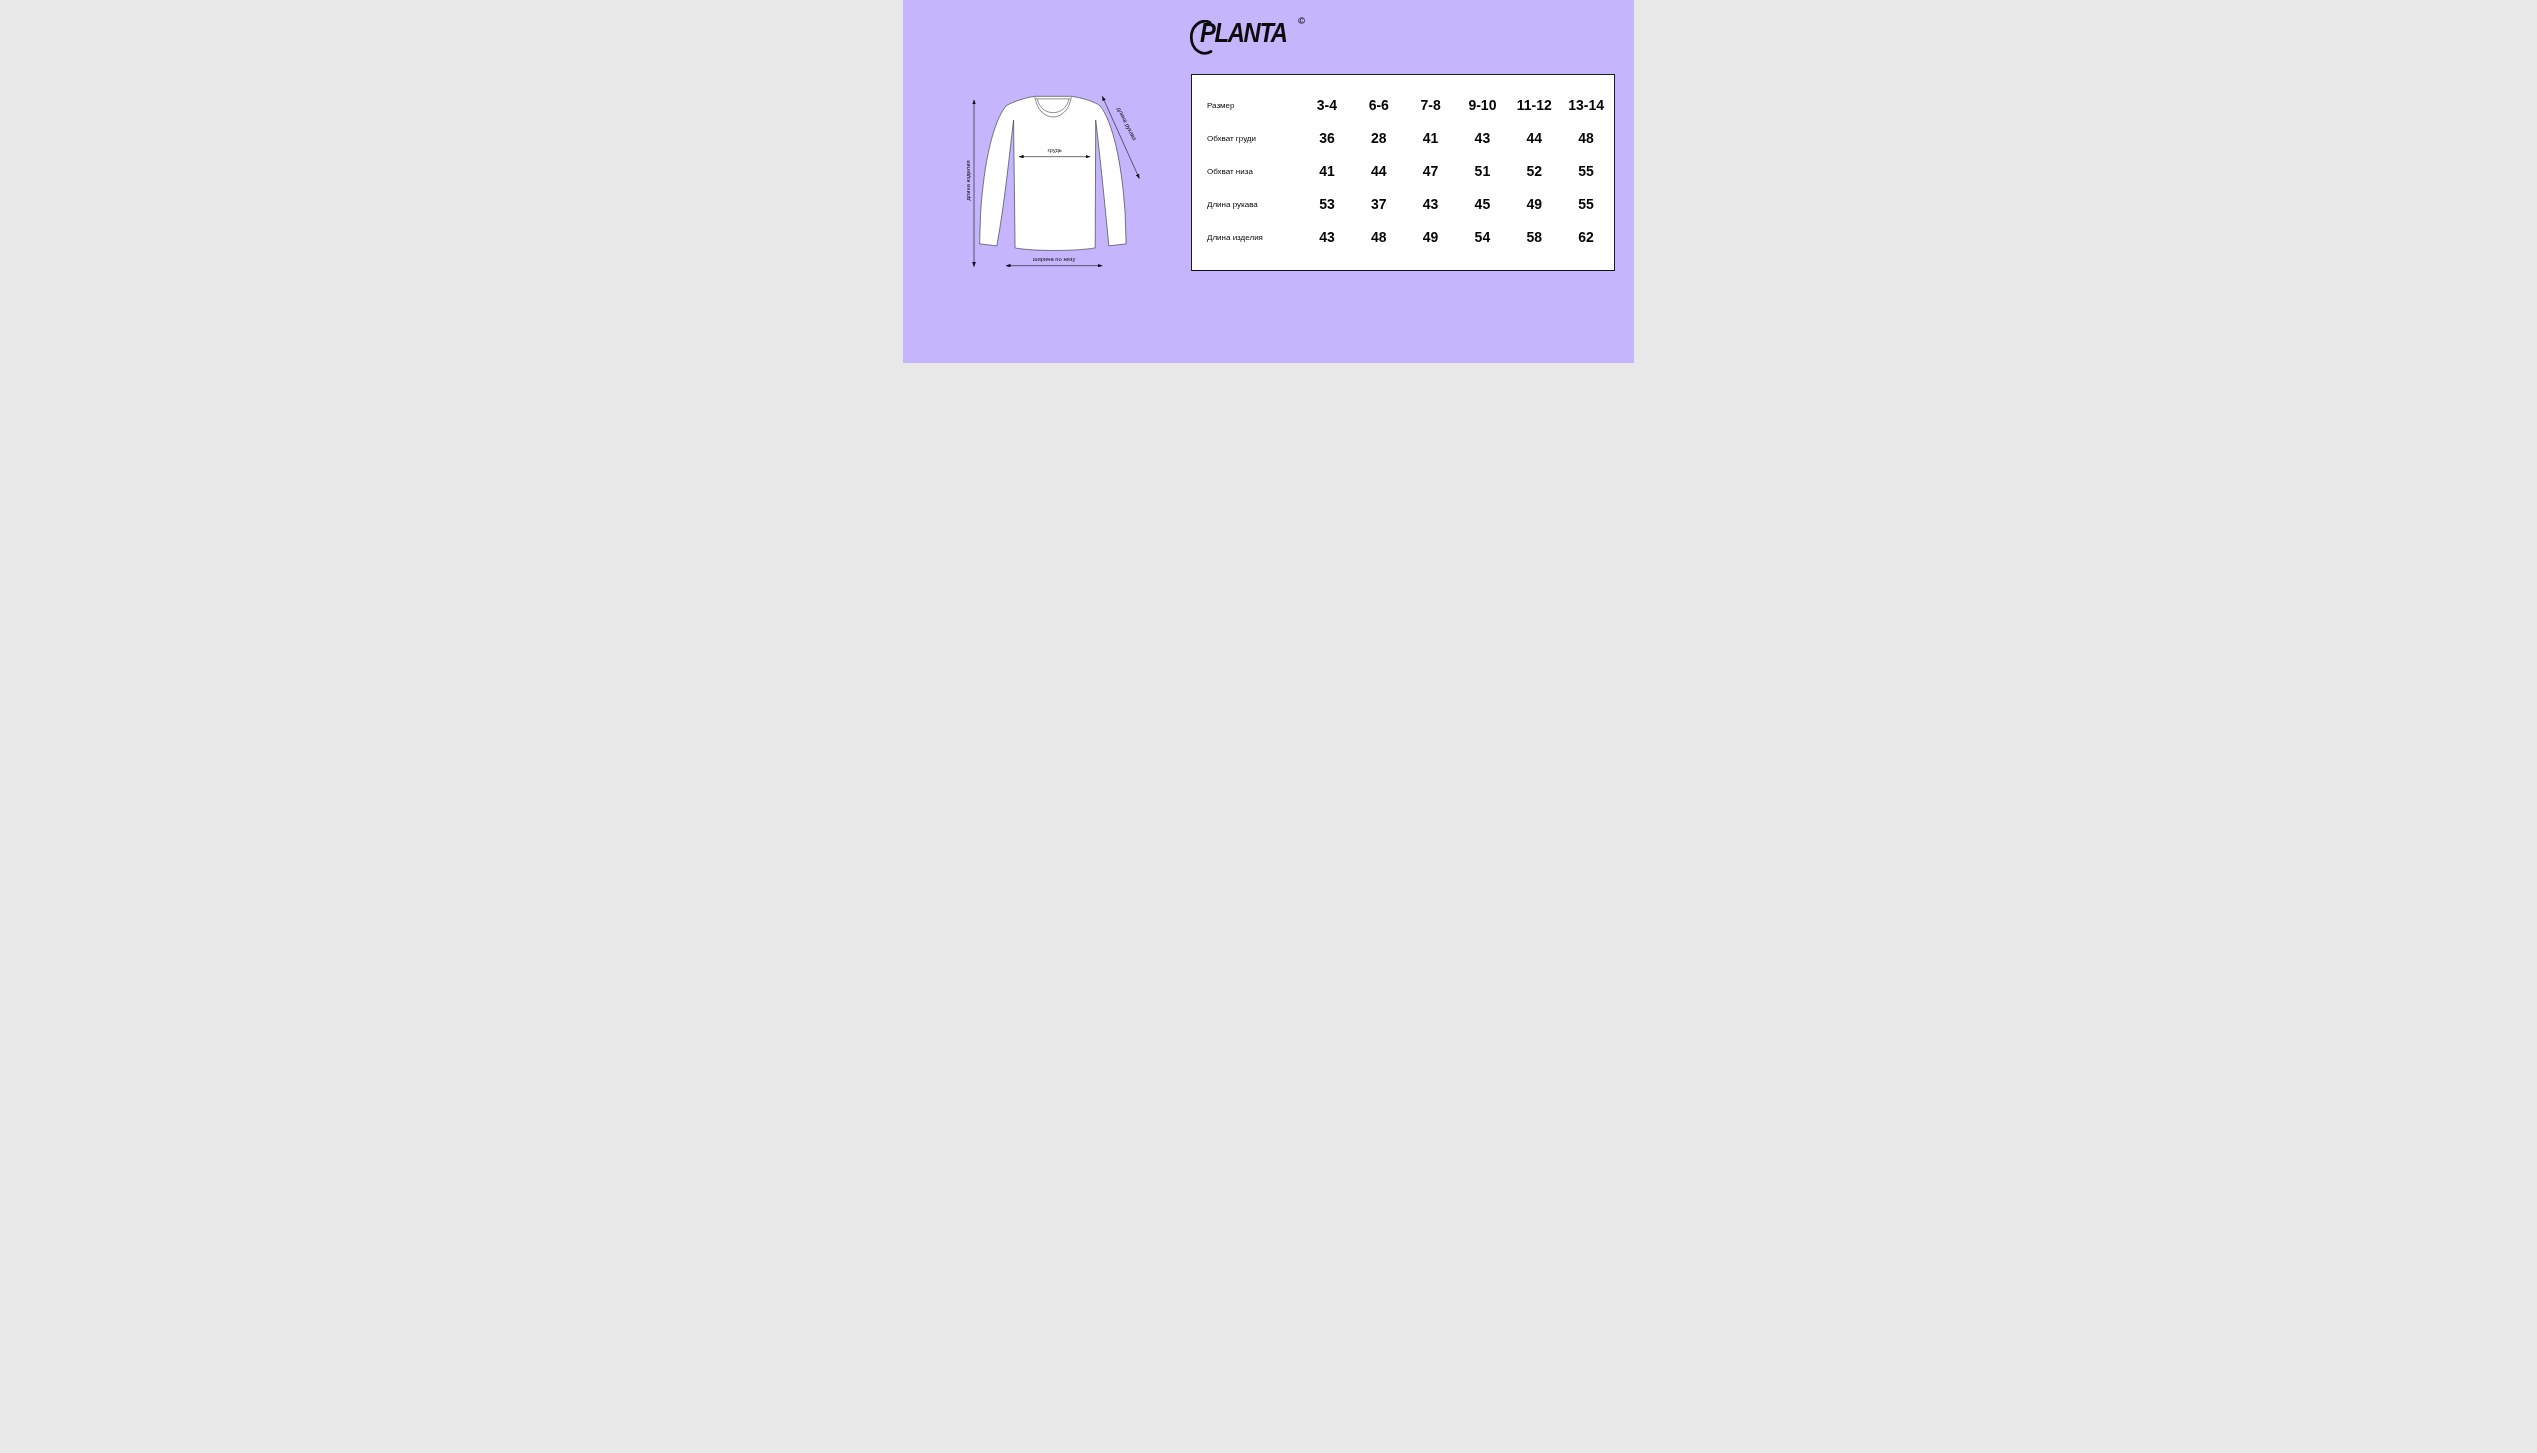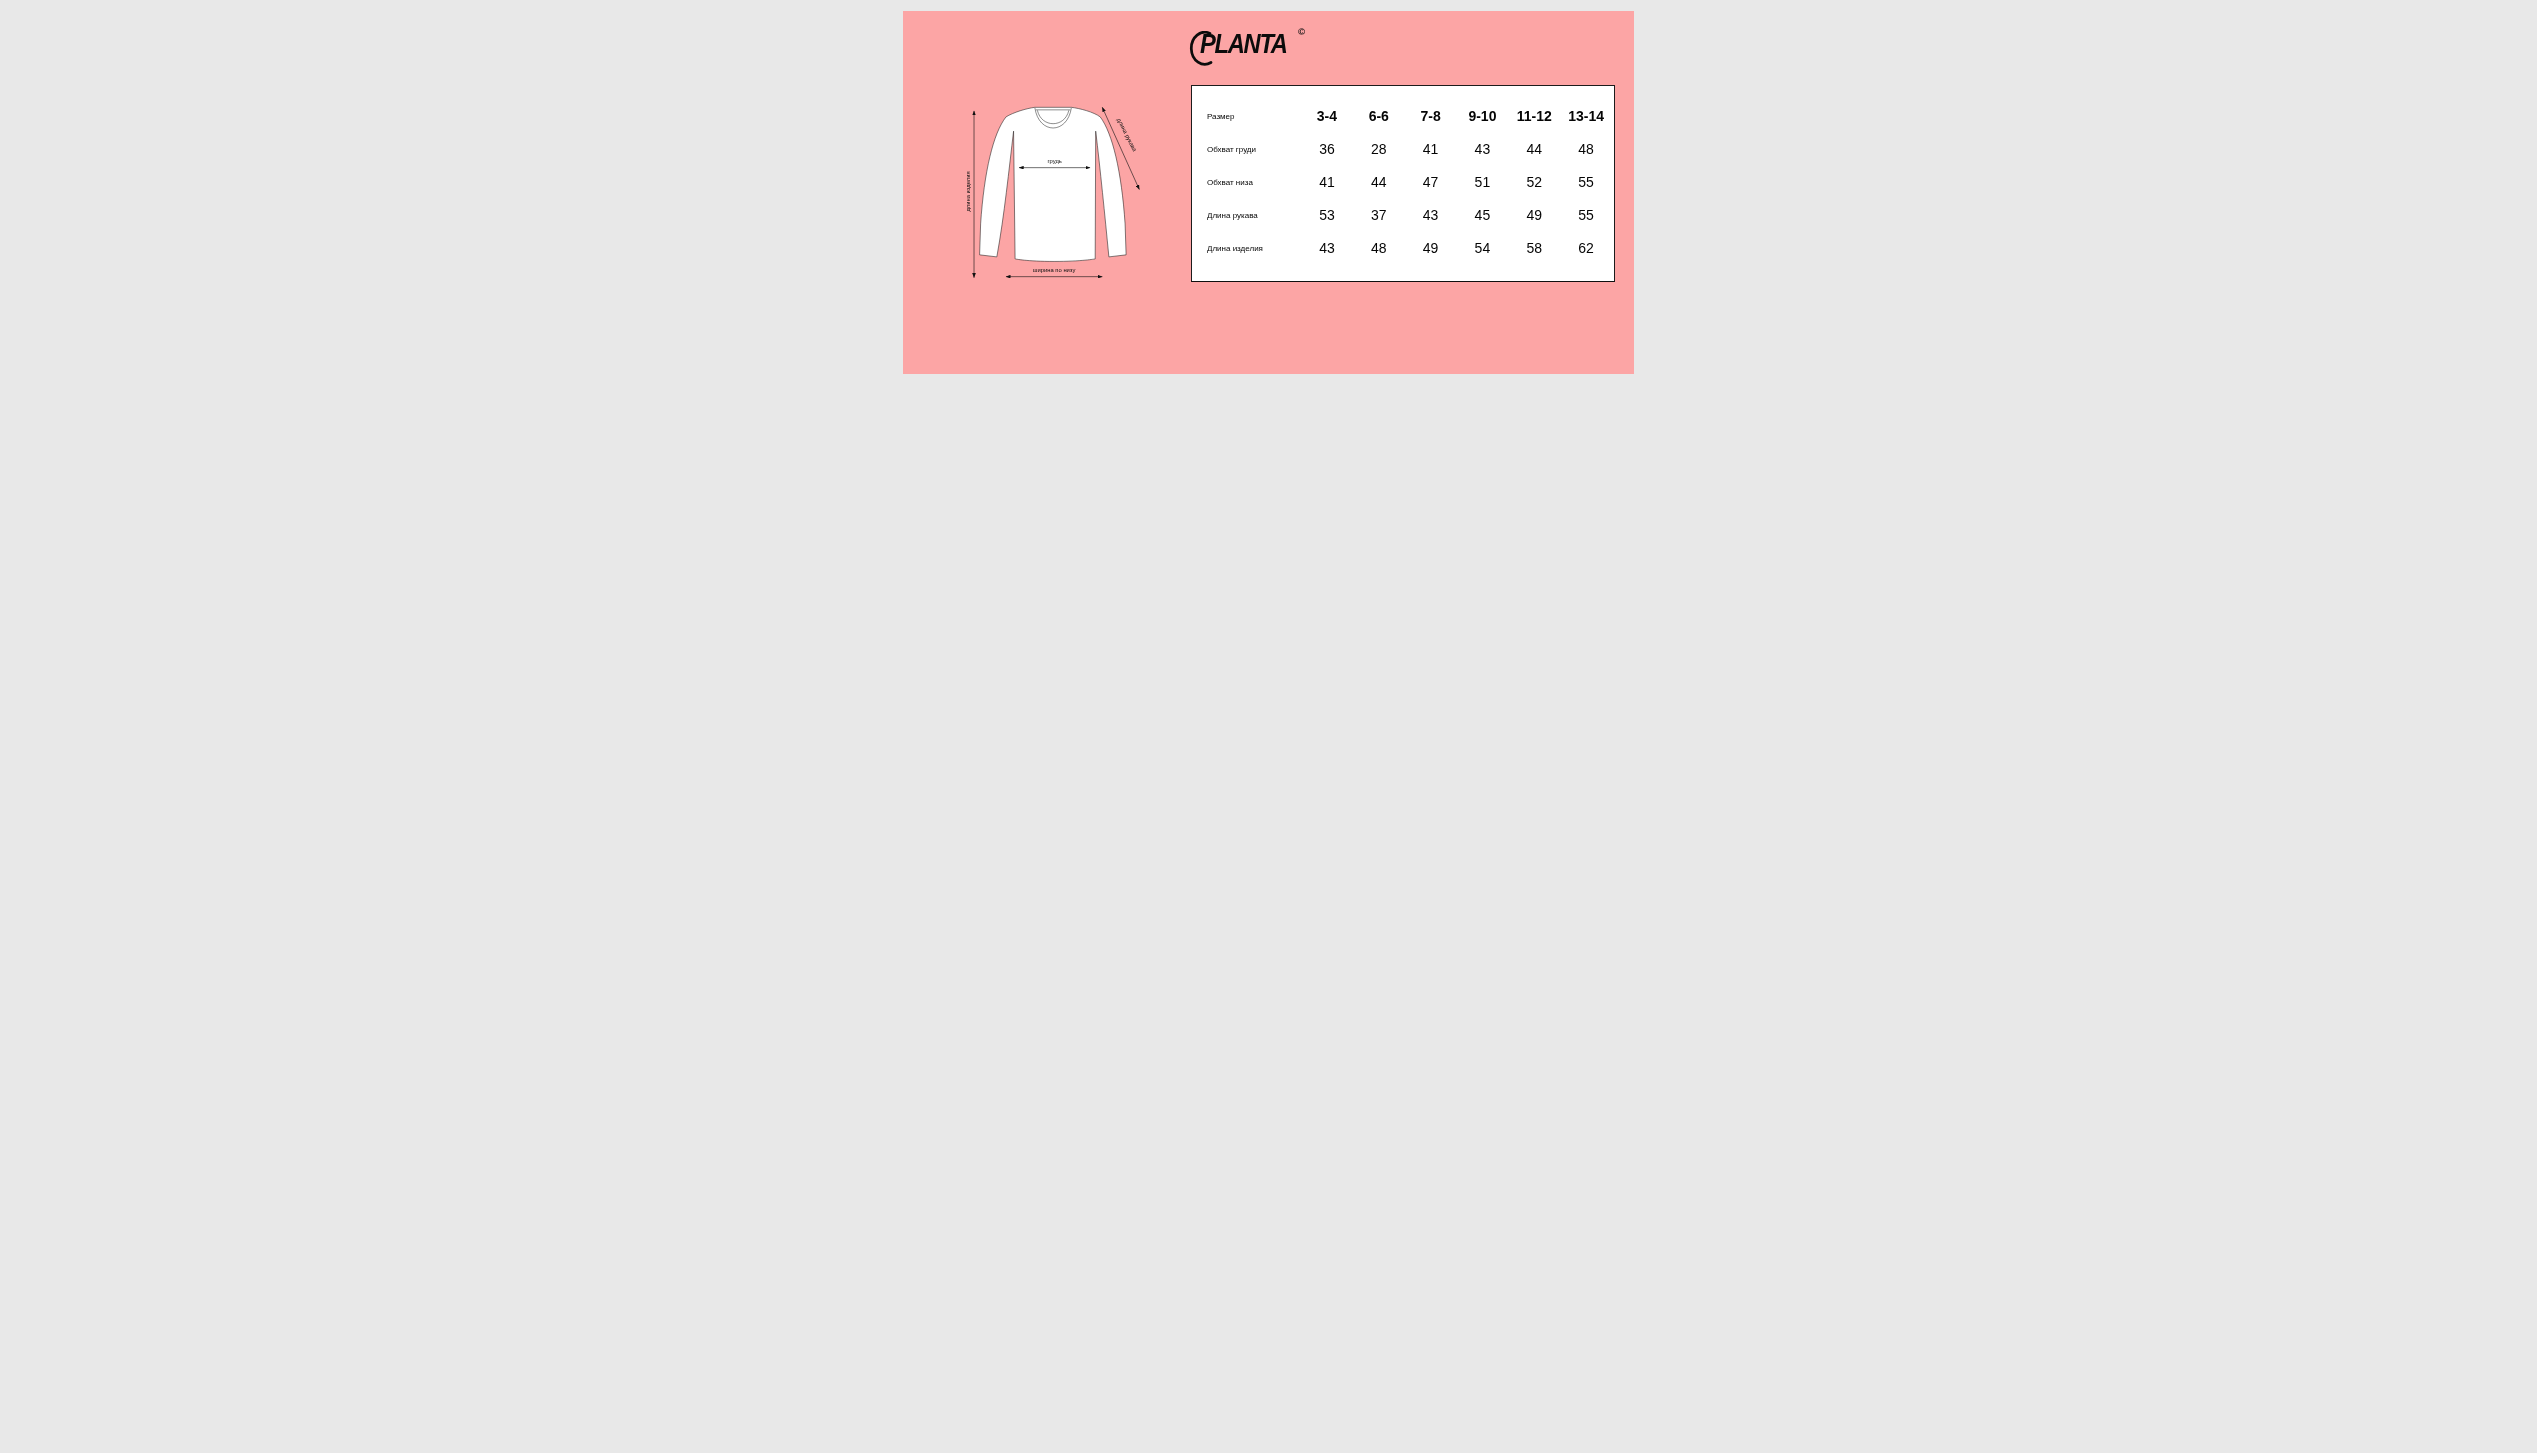--- a/index.html
+++ b/index.html
@@ -1,20 +1,20 @@
 <!DOCTYPE html>
 <html style="font-size:8px"><head>
 <meta charset="utf-8">
 <style>
   html,body{margin:0;padding:0;background:#e8e8e8;}
   .page{
     position:relative;
     width:731px;height:363px;
-    margin:11px auto;
-    background:#fca5a5;
+    margin:0 auto;
+    background:#c4b5fd;
     font-family:"Liberation Sans", sans-serif;
     color:#0a0a0a;
     overflow:hidden;
   }
 
   
   .logo{position:absolute;left:289px;top:19px;height:31px;display:inline-block;}
   .logo .swoosh{position:absolute;left:-4.6px;top:0.5px;}
   .logo .brand{
     display:inline-block;
@@ -36,21 +36,21 @@
     border:0.5px solid #1c1c1c;
     border-bottom:1.5px solid #0f0f0f;
     background:#fff;
     display:grid;
     grid-template-columns:94px repeat(6,1fr);
     grid-auto-rows:33px;
     padding:13.7px 2px 0 15px;
     align-items:center;
   }
   .cell{font-size:14px;color:#050505;}
-  .cell.center{text-align:center;}
+  .cell.center{text-align:center;font-weight:bold;}
   .cell.bold{font-weight:bold;}
   .cell.rowlabel{font-size:8px;text-align:left;}
 
   
   .diagram{position:absolute;left:0;top:0;}
   .diagram .outline{fill:#ffffff;stroke:#1d1d1d;stroke-width:1.1;stroke-linejoin:round;}
   .diagram .thin{fill:none;stroke:#1d1d1d;stroke-width:1;}
   .diagram .dim{stroke:#111111;stroke-width:1.2;fill:none;}
   .diagram .dimlabel{font-family:"Liberation Sans",sans-serif;font-size:11.5px;fill:#111111;}
   .diagram .ah{fill:#111111;}

